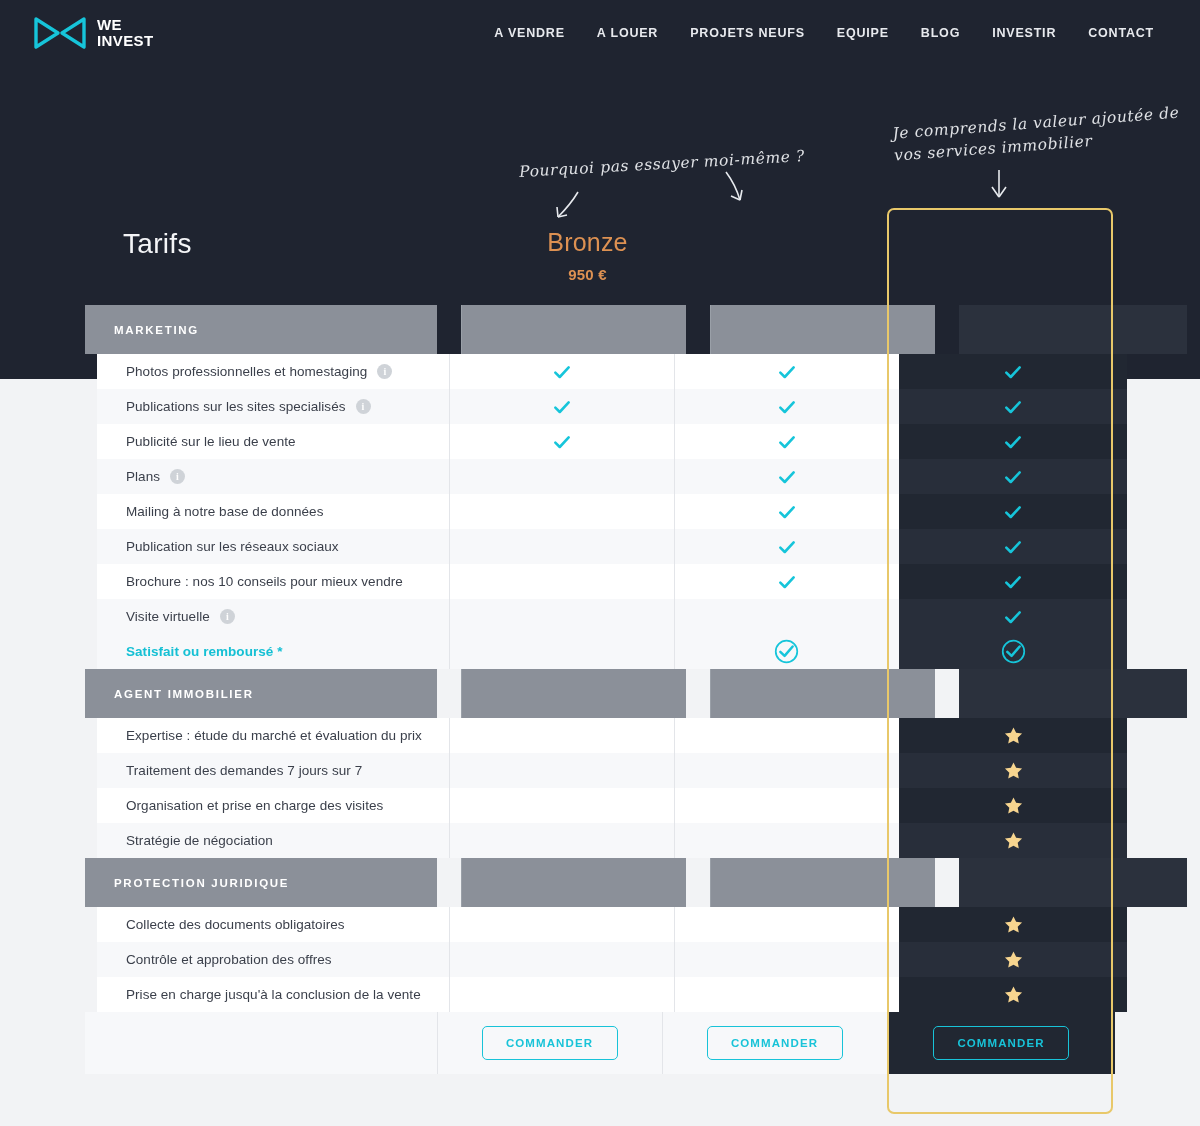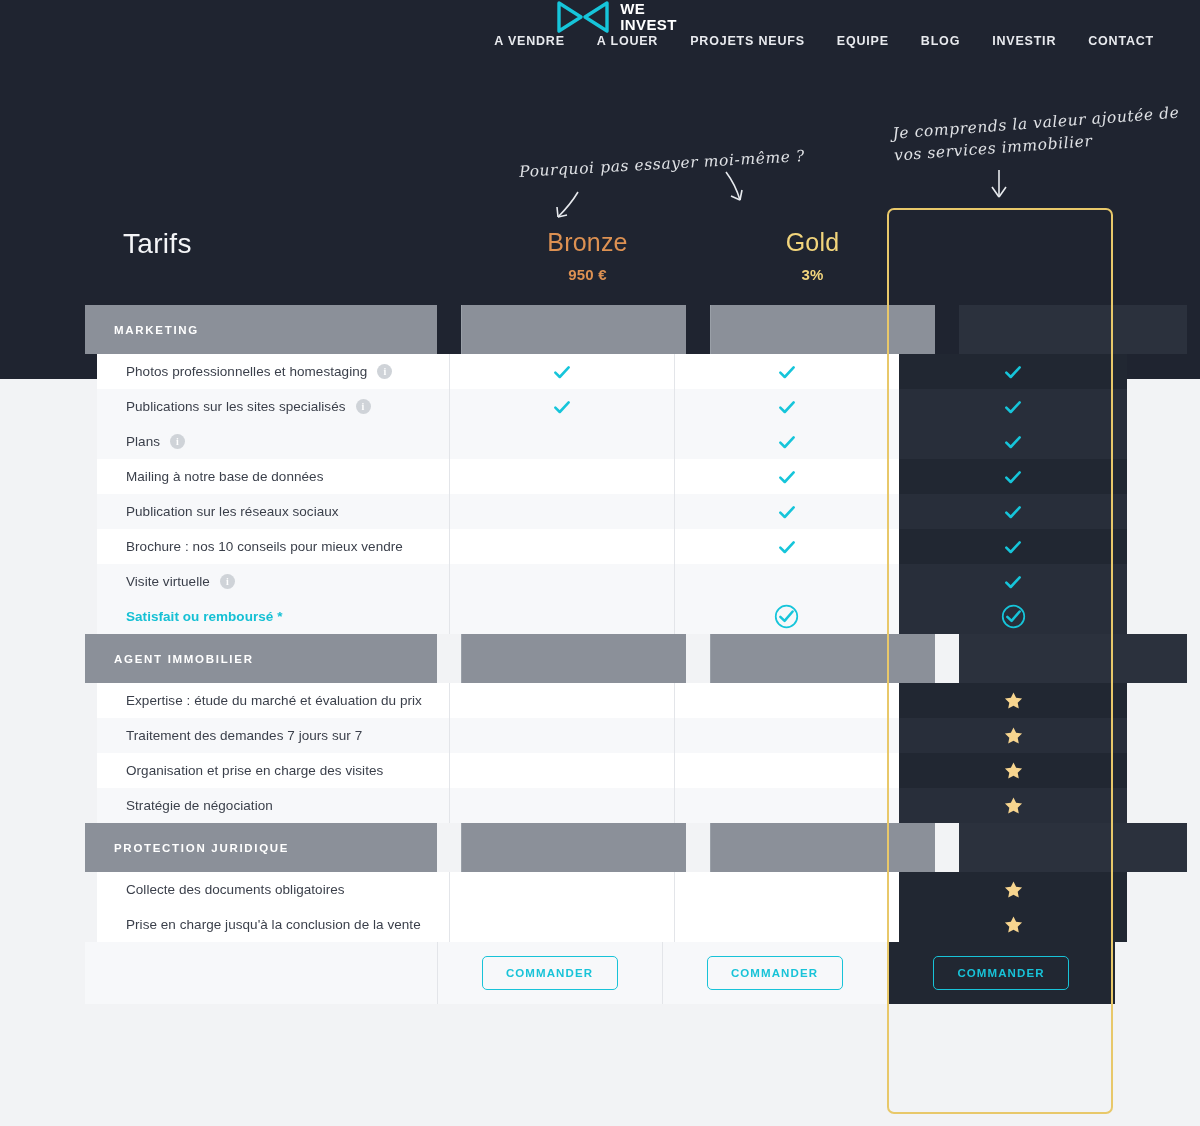--- a/index.html
+++ b/index.html
@@ -13,21 +13,21 @@
   
   #page { position: relative; width: 1200px; height: 1126px; }
   #hero {
     position: absolute; left: 0; top: 0; width: 1200px; height: 379px;
     background: #1f2430;
   }
 
   
   #header {
     position: absolute; left: 0; top: 0; width: 1200px; height: 66px;
-    display: flex; align-items: center; flex-direction: column;
+    display: flex; align-items: center;
   }
   #logo-block { display: flex; align-items: center; margin-left: 34px; }
   #logo-mark { width: 52px; height: 34px; margin-right: 11px; }
   #logo-text {
     color: #ffffff; font-size: 15px; font-weight: bold; line-height: 16px;
     letter-spacing: .4px;
   }
   #nav { margin-left: auto; margin-right: 46px; display: flex; gap: 32px; }
   .nav-link {
     color: #e8eaee; font-size: 12.5px; letter-spacing: .8px;
@@ -203,24 +203,20 @@
     <path d="M11 29 L4 19 M11 29 L18 19" fill="none" stroke="#e7eaee" stroke-width="1.6"></path>
   </svg>
 
   <div id="plans">
     <div id="tarifs-title">Tarifs</div>
 
     <div class="plan-col">
       <div class="plan-name" style="color:#dd9152">Bronze</div>
       <div class="plan-price" style="color:#dd9152">950 €</div>
     </div>
-    <div class="plan-col">
-      <div class="plan-name" style="color:#f2d57c">Gold</div>
-      <div class="plan-price" style="color:#f2d57c">3%</div>
-    </div>
   </div>
 
   <div id="table">
       <div class="row sect">
         <div class="cell-label">MARKETING</div>
         <div class="cell-val c1"></div>
         <div class="cell-val c2"></div>
         <div class="cell-val c3"></div>
       </div>
       <div class="row feat">
@@ -258,20 +254,40 @@
           <svg class="check" viewBox="0 0 24 24">
             <path d="M4 12.8 L9.3 18 L20 6.4"></path>
           </svg>
         </div>
         <div class="cell-val c3">
           <svg class="check" viewBox="0 0 24 24">
             <path d="M4 12.8 L9.3 18 L20 6.4"></path>
           </svg>
         </div>
       </div>
+      <div class="row feat">
+        <div class="cell-label">
+          <span>Publicité sur le lieu de vente</span>
+        </div>
+        <div class="cell-val c1">
+          <svg class="check" viewBox="0 0 24 24">
+            <path d="M4 12.8 L9.3 18 L20 6.4"></path>
+          </svg>
+        </div>
+        <div class="cell-val c2">
+          <svg class="check" viewBox="0 0 24 24">
+            <path d="M4 12.8 L9.3 18 L20 6.4"></path>
+          </svg>
+        </div>
+        <div class="cell-val c3">
+          <svg class="check" viewBox="0 0 24 24">
+            <path d="M4 12.8 L9.3 18 L20 6.4"></path>
+          </svg>
+        </div>
+      </div>
       <div class="row feat alt">
         <div class="cell-label">
           <span>Plans</span>
           <span class="info-icon">i</span>
         </div>
         <div class="cell-val c1"></div>
         <div class="cell-val c2">
           <svg class="check" viewBox="0 0 24 24">
             <path d="M4 12.8 L9.3 18 L20 6.4"></path>
           </svg>
@@ -417,20 +433,32 @@
       </div>
       <div class="row sect">
         <div class="cell-label">PROTECTION JURIDIQUE</div>
         <div class="cell-val c1"></div>
         <div class="cell-val c2"></div>
         <div class="cell-val c3"></div>
       </div>
       <div class="row feat">
         <div class="cell-label">
           <span>Collecte des documents obligatoires</span>
+        </div>
+        <div class="cell-val c1"></div>
+        <div class="cell-val c2"></div>
+        <div class="cell-val c3">
+          <svg class="star" viewBox="0 0 24 24">
+            <polygon points="12,1.8 15.3,8.6 22.8,9.6 17.3,14.8 18.7,22.2 12,18.7 5.3,22.2 6.7,14.8 1.2,9.6 8.7,8.6"></polygon>
+          </svg>
+        </div>
+      </div>
+      <div class="row feat alt">
+        <div class="cell-label">
+          <span>Contrôle et approbation des offres</span>
         </div>
         <div class="cell-val c1"></div>
         <div class="cell-val c2"></div>
         <div class="cell-val c3">
           <svg class="star" viewBox="0 0 24 24">
             <polygon points="12,1.8 15.3,8.6 22.8,9.6 17.3,14.8 18.7,22.2 12,18.7 5.3,22.2 6.7,14.8 1.2,9.6 8.7,8.6"></polygon>
           </svg>
         </div>
       </div>
       <div class="row feat">

